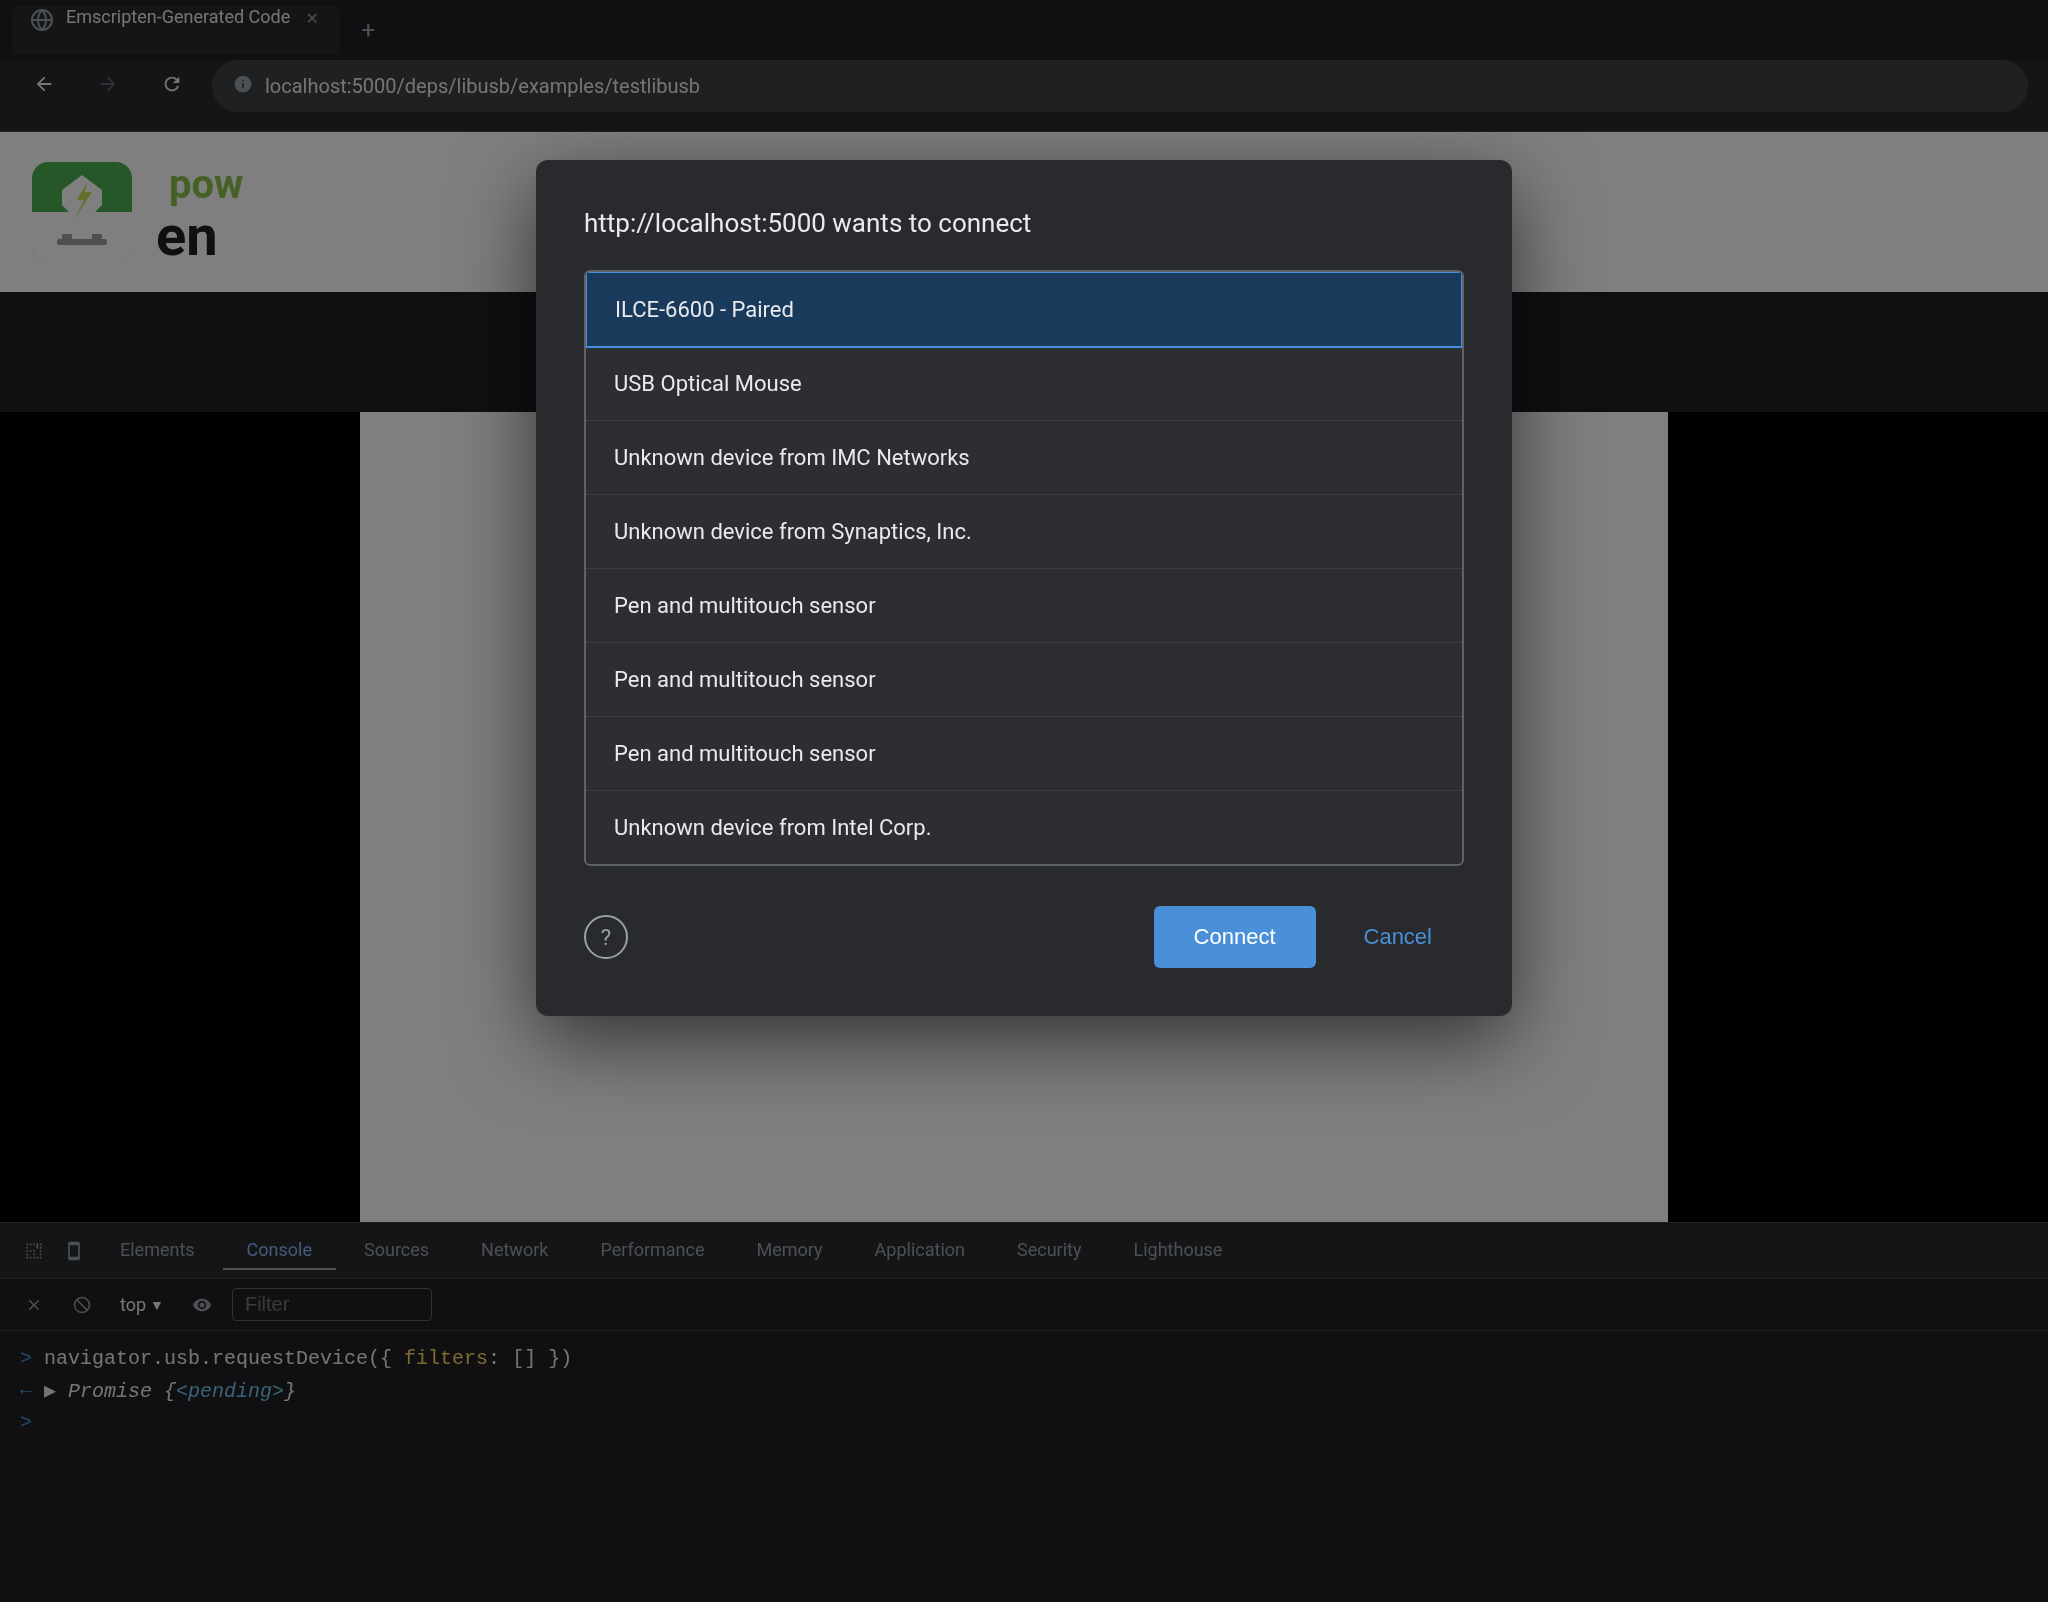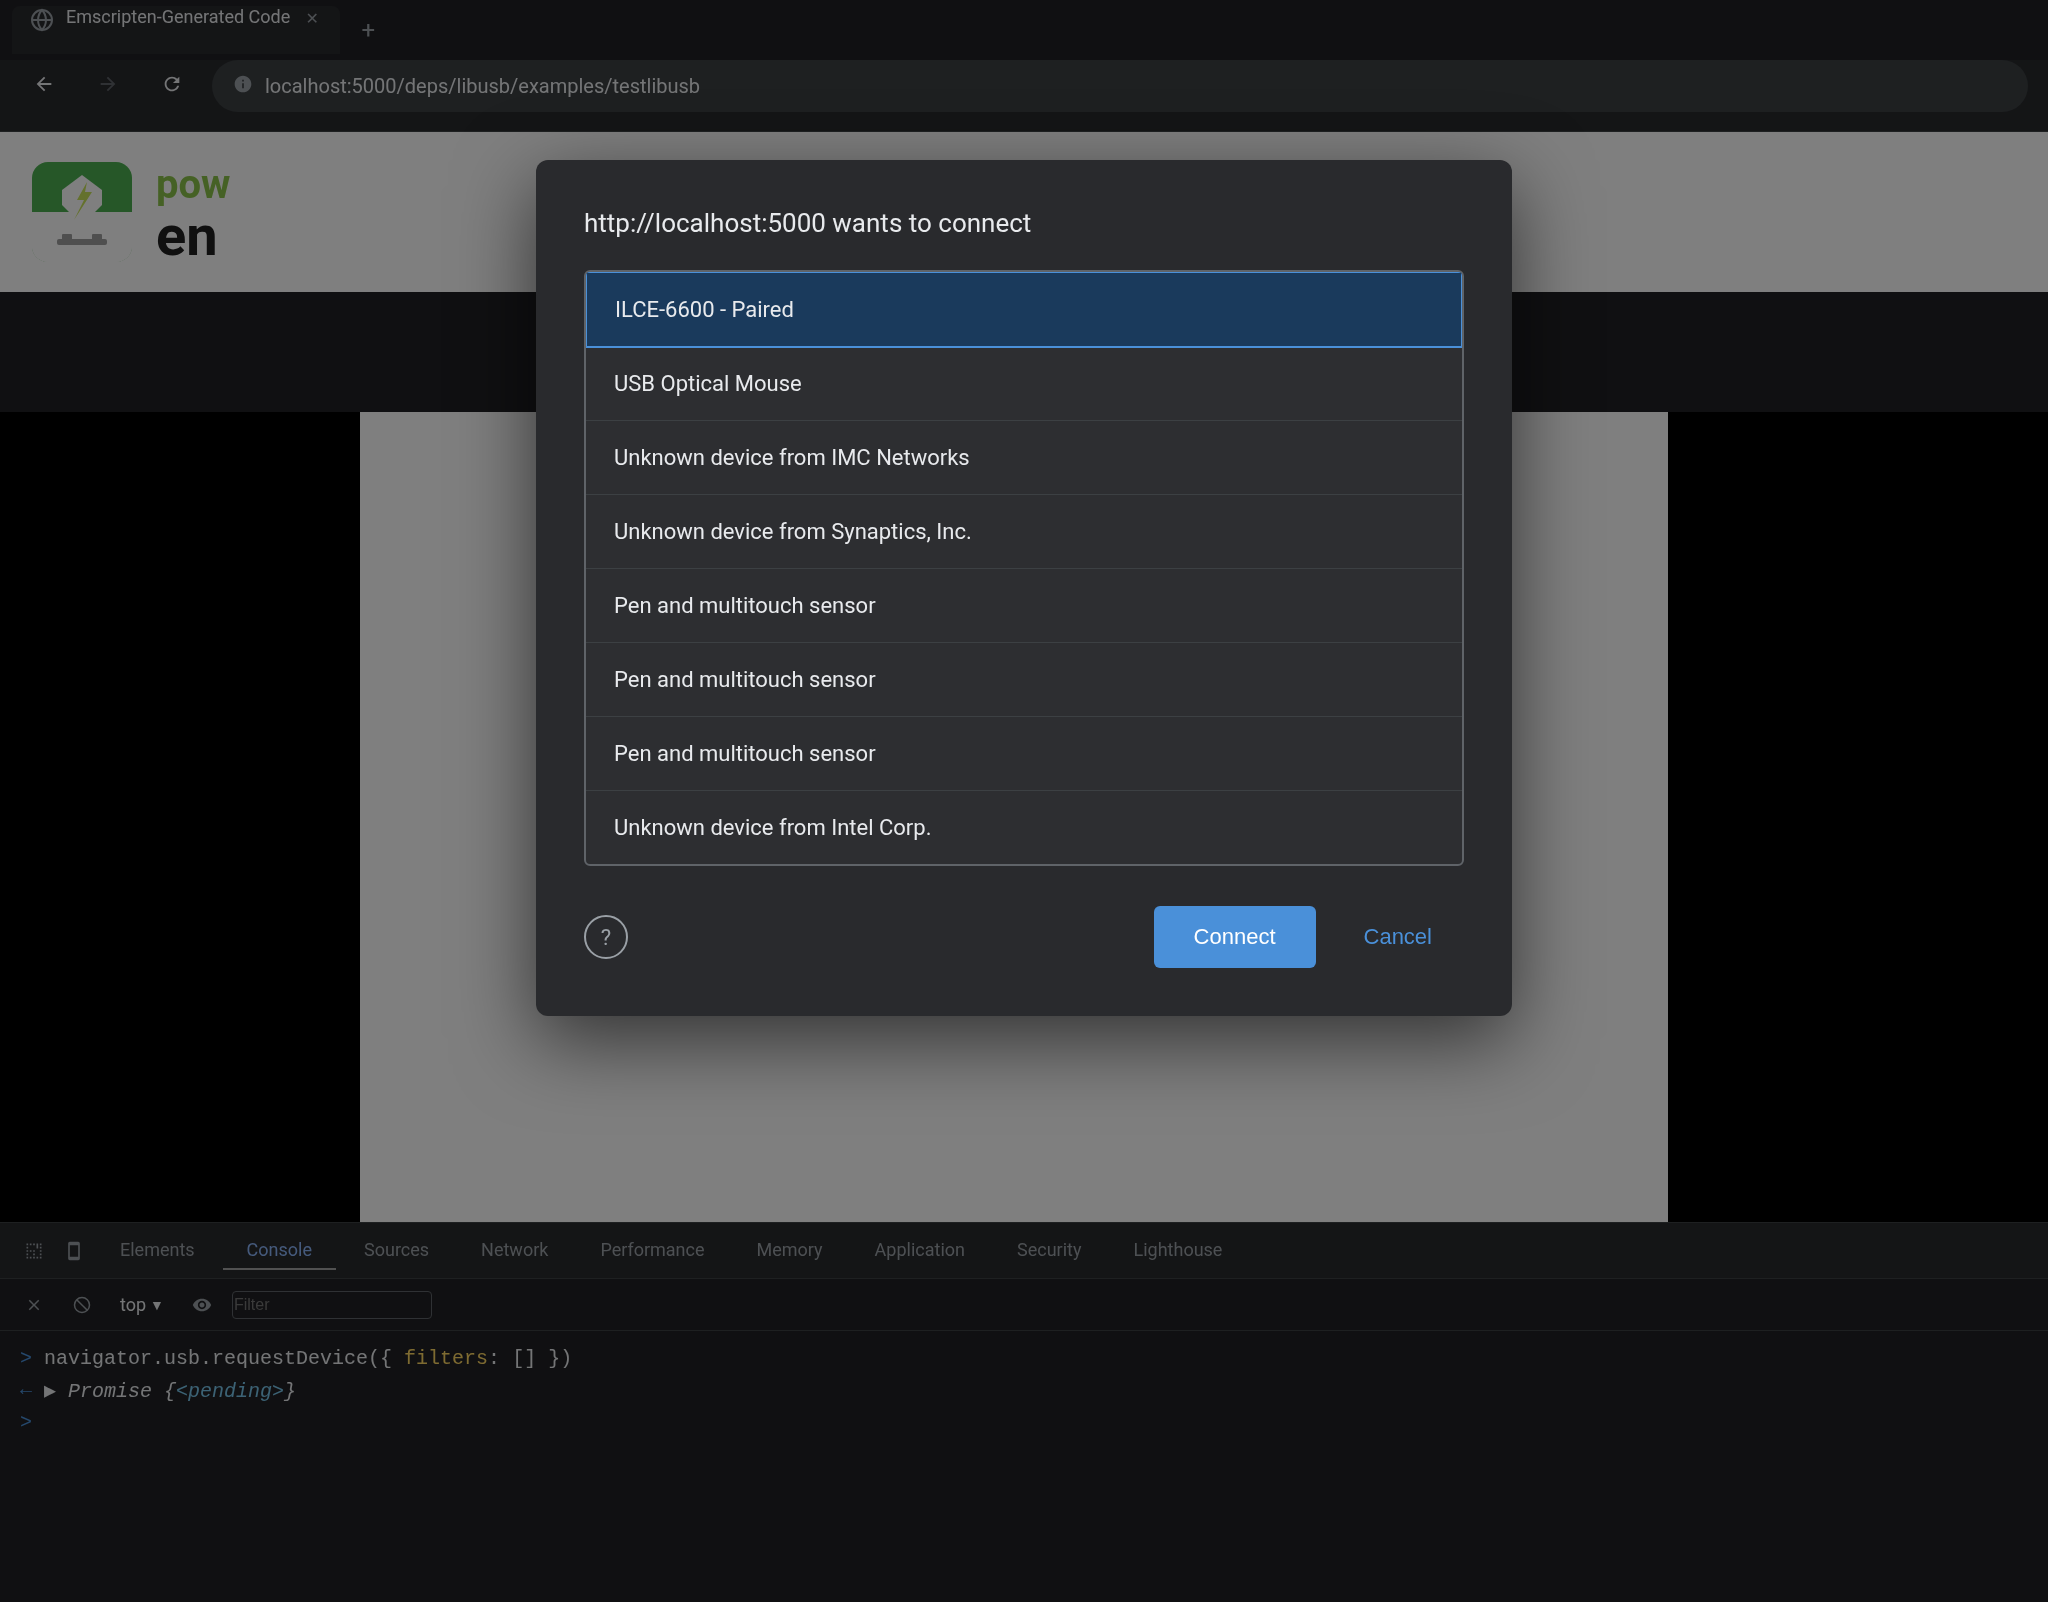--- a/index.html
+++ b/index.html
@@ -333,22 +333,22 @@
       padding: 4px 8px;
       border-radius: 4px;
       justify-content: flex-end;
     }
 
     .filter-input {
       background: transparent;
       border: 1px solid #5f6368;
       border-radius: 4px;
       color: #e8eaed;
-      font-size: 16px;
-      padding: 4px 1px;
+      font-size: 20px;
+      padding: 4px 12px;
       outline: none;
       width: 200px;
     }
 
     .devtools-console {
       padding: 16px 20px;
       color: #e8eaed;
       font-family: 'Courier New', monospace;
       font-size: 20px;
     }
@@ -475,21 +475,21 @@
       </svg>
       <div style="position:absolute;bottom:0;left:0;right:0;height:40%;background:#fff;display:flex;align-items:center;justify-content:center;">
         <svg width="50" height="20" viewBox="0 0 50 20">
           <rect width="50" height="6" rx="2" fill="#9e9e9e" y="7"></rect>
           <rect width="10" height="6" rx="1" fill="#9e9e9e" x="5" y="2"></rect>
           <rect width="10" height="6" rx="1" fill="#9e9e9e" x="35" y="2"></rect>
         </svg>
       </div>
     </div>
     <div>
-      <div style="font-size:40px;font-weight:700;color:#8bc34a;">pow</div>
+      <div style="font-size:40px;font-weight:700;color:#8bc34a;margin-left:13px;">pow</div>
       <div style="font-size:56px;font-weight:700;color:#212121;line-height:1;">en</div>
     </div>
   </div>
 
   <div class="dark-overlay-left"></div>
   <div class="dark-overlay-right"></div>
   <div class="white-center"></div>
 </div>
 
 <div class="dialog-overlay">

